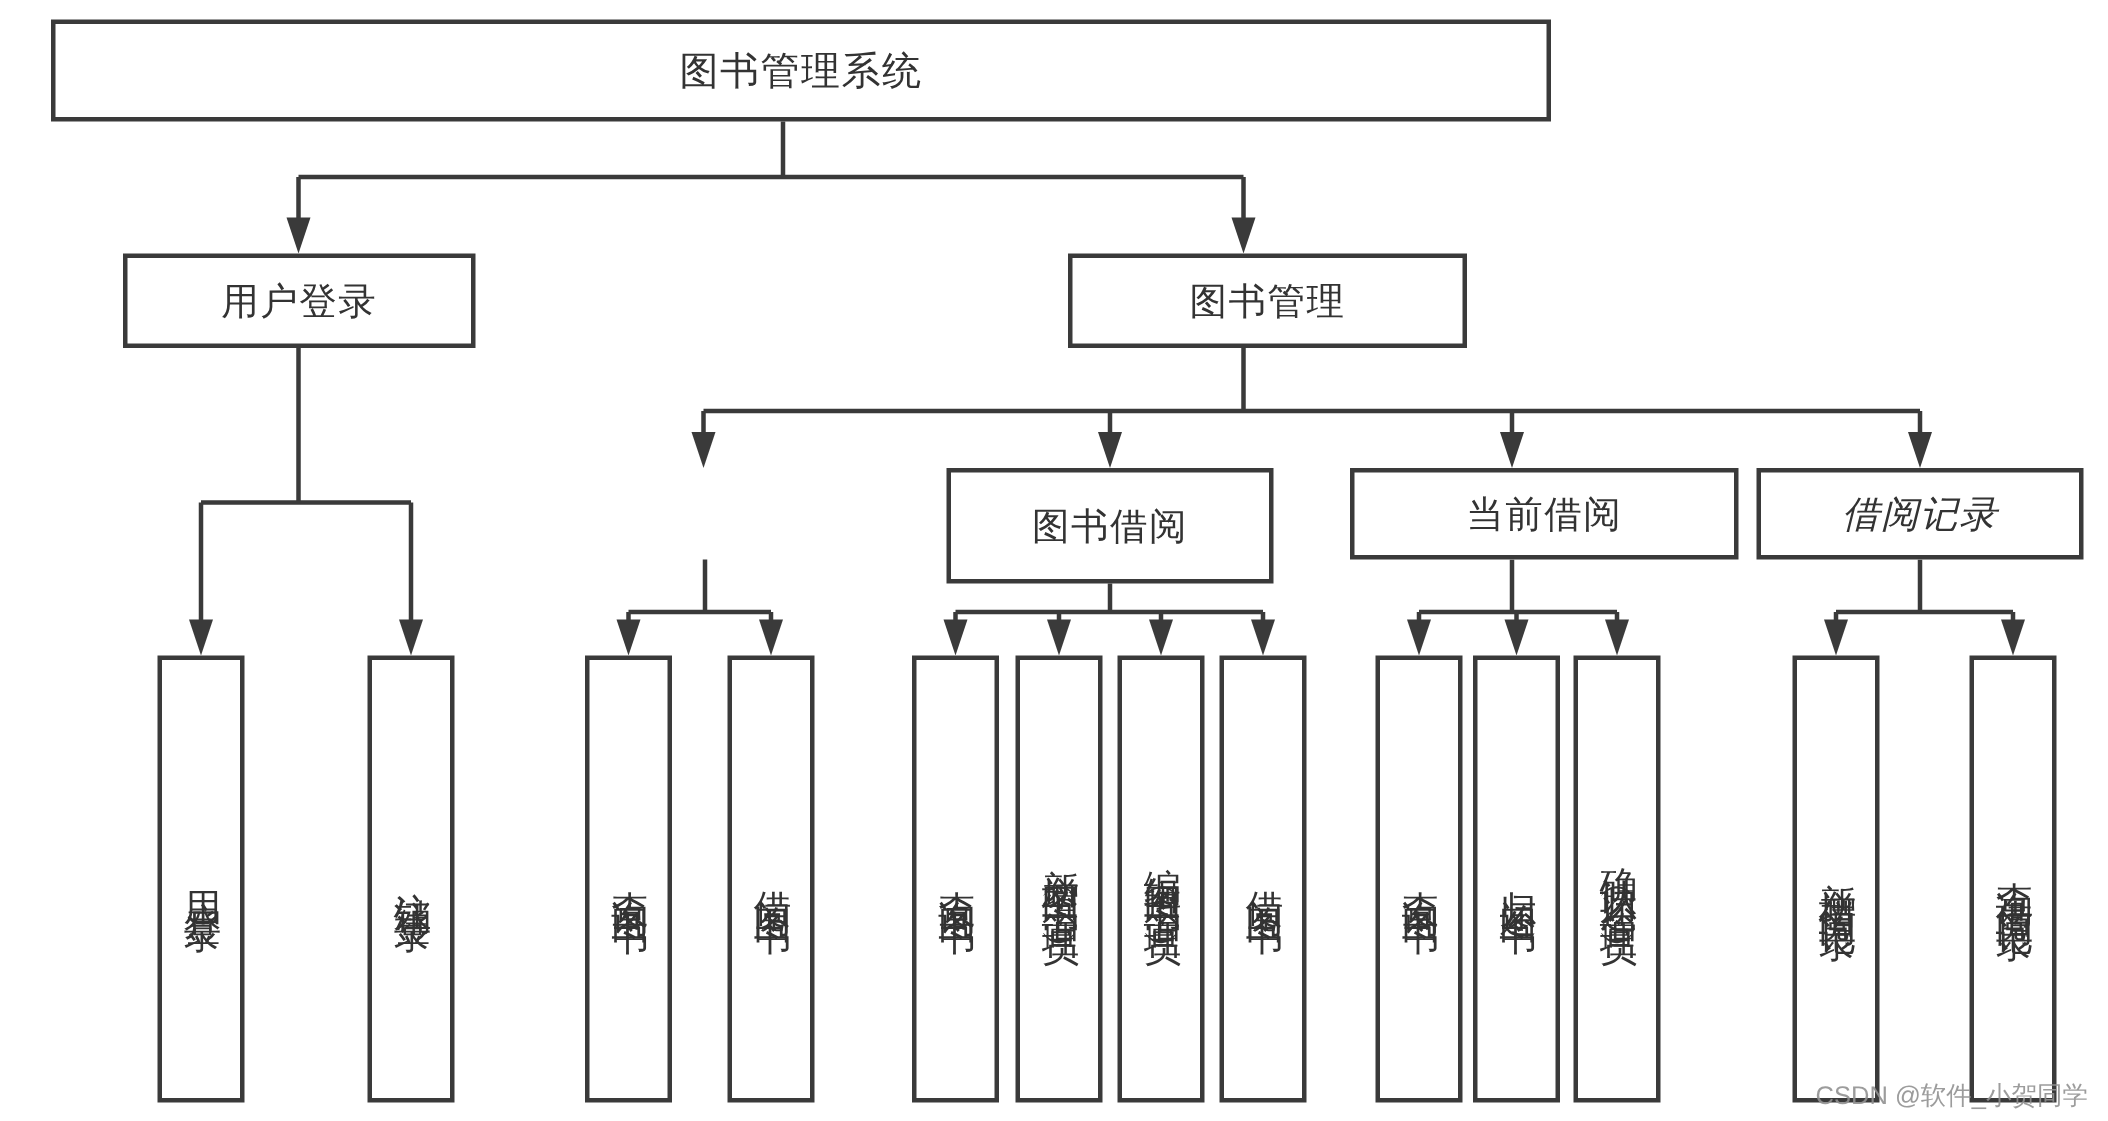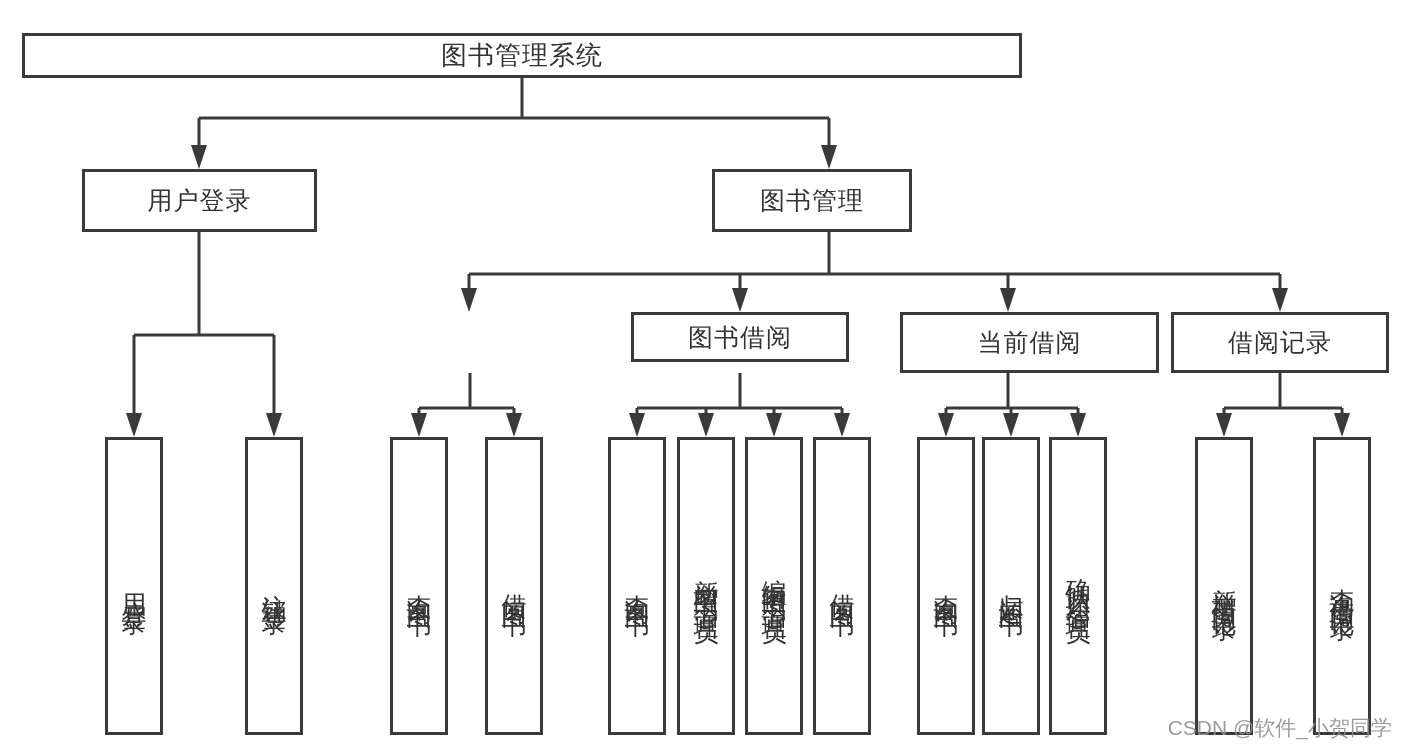--- a/index.html
+++ b/index.html
@@ -37,21 +37,21 @@
     writing-mode: vertical-rl;
     text-orientation: mixed;
     font-size: 25px;
     letter-spacing: 6px;
     line-height: 1;
   }
   .watermark {
     position: absolute;
     right: 13px;
     bottom: 5px;
-    font-size: 21px;
+    font-size: 17px;
     color: rgba(145,145,145,0.9);
     z-index: 2;
     white-space: nowrap;
   }
 </style>
 </head>
 <body>
 
 <div id="canvas">
 
@@ -81,38 +81,38 @@
       <polygon points="766,413 782,413 774,437"></polygon>
       <polygon points="834,413 850,413 842,437"></polygon>
       <polygon points="938,413 954,413 946,437"></polygon>
       <polygon points="1003,413 1019,413 1011,437"></polygon>
       <polygon points="1070,413 1086,413 1078,437"></polygon>
       <polygon points="1216,413 1232,413 1224,437"></polygon>
       <polygon points="1334,413 1350,413 1342,437"></polygon>
     </g>
   </svg>
 
-  <div class="box hbox root" style="left:22px; top:13px; width:1000px; height:45px;margin-top:20px;">
+  <div class="box hbox root" style="left:34px; top:13px; width:1000px; height:68px;">
     <span class="label">图书管理系统</span>
   </div>
 
   <div class="box hbox" style="left:82px; top:169px; width:235px; height:63px;">
     <span class="label">用户登录</span>
   </div>
-  <div class="box hbox" style="left:712px; top:169px; width:200px; height:63px;">
+  <div class="box hbox" style="left:712px; top:169px; width:266px; height:63px;">
     <span class="label">图书管理</span>
   </div>
 
-  <div class="box hbox" style="left:631px; top:312px; width:218px; height:50px;">
+  <div class="box hbox" style="left:631px; top:312px; width:218px; height:77px;">
     <span class="label">图书借阅</span>
   </div>
   <div class="box hbox" style="left:900px; top:312px; width:259px; height:61px;">
     <span class="label">当前借阅</span>
   </div>
-  <div class="box hbox" style="left:1171px; top:312px; width:218px; height:61px;">
+  <div class="box hbox" style="left:1171px; top:312px; width:218px; height:61px;font-style:italic;">
     <span class="label">借阅记录</span>
   </div>
 
   <div class="box vbox" style="left:105px; top:437px; width:58px; height:298px;">
     <span class="label">用户登录</span>
   </div>
   <div class="box vbox" style="left:245px; top:437px; width:58px; height:298px;">
     <span class="label">注销登录</span>
   </div>
 

